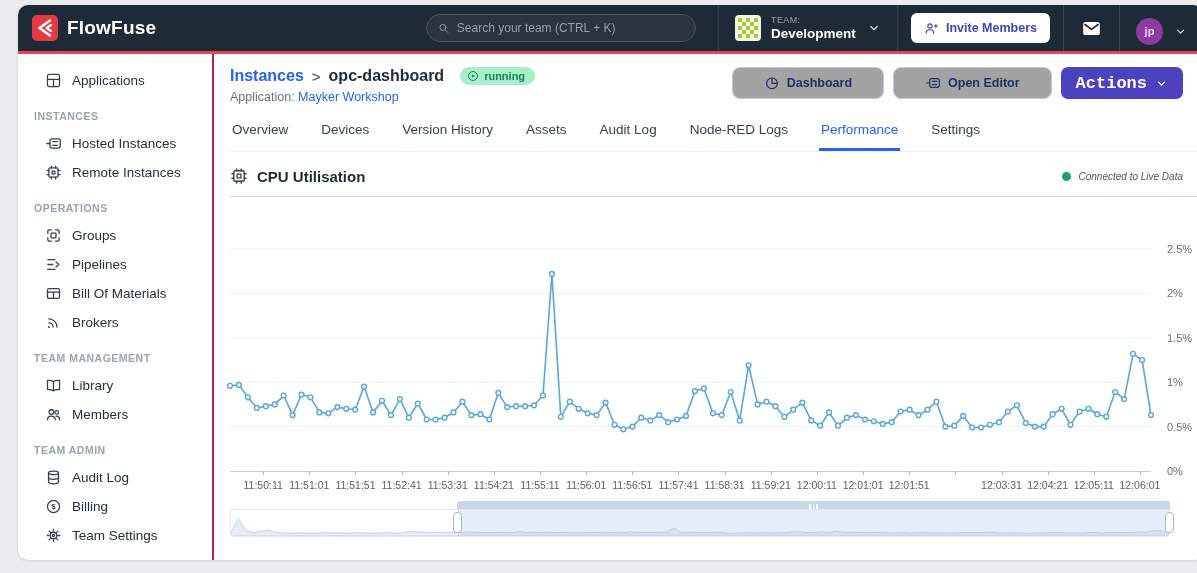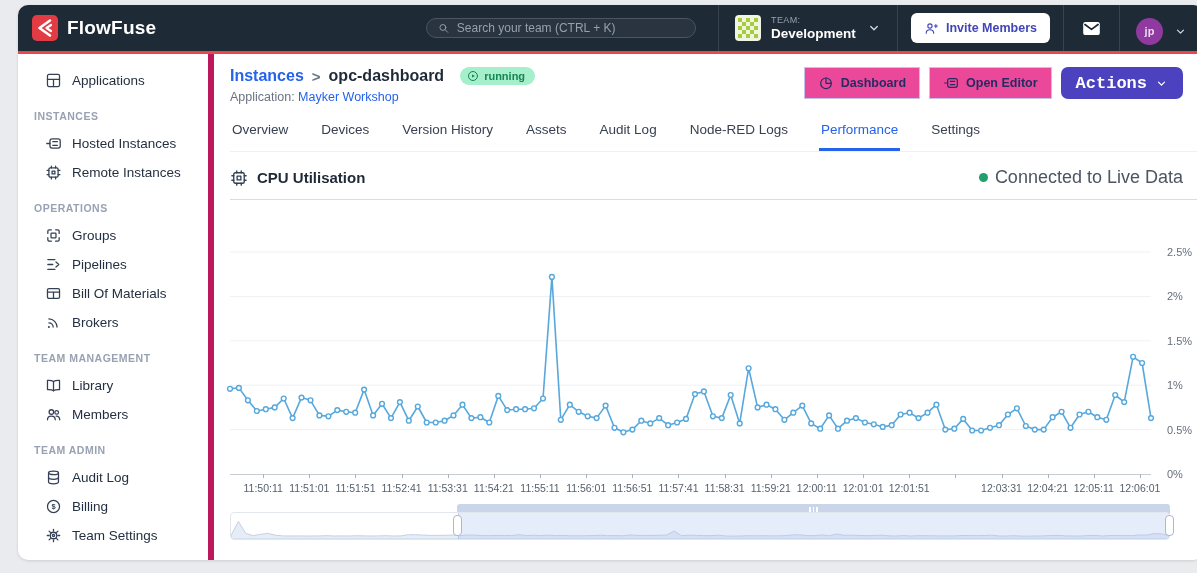--- a/index.html
+++ b/index.html
@@ -8,21 +8,21 @@
   .app { position:absolute; left:18px; top:5px; width:1185px; height:555px; background:#fff;
          border-radius:10px; overflow:hidden; box-shadow:0 1px 3px rgba(0,0,0,.12); }
 
   
   .navbar { height:46px; background:#1f2a37; display:flex; align-items:center; }
   .redline { height:3px; background:#e5484d; }
   .brand { display:flex; align-items:center; gap:9px; margin-left:14px; }
   .brand-logo { width:26px; height:26px; }
   .brand-name { color:#fff; font-size:19px; font-weight:700; letter-spacing:.2px; }
   .nav-right { margin-left:auto; display:flex; align-items:center; height:100%; }
-  .searchbox { width:270px; height:20px; background:#2a3440; border:1px solid #4a5462; border-radius:14px;
+  .searchbox { width:270px; height:28px; background:#2a3440; border:1px solid #4a5462; border-radius:14px;
                display:flex; align-items:center; gap:7px; padding:0 10px; margin-right:22px; }
   .searchbox .ic { width:14px; height:14px; color:#93a0ad; }
   .searchbox input { background:transparent; border:none; outline:none; color:#cfd6dd; font-size:12px; width:100%;
                      font-family:"Liberation Sans", sans-serif; }
   .searchbox input::placeholder { color:#93a0ad; }
   .nav-divider { width:1px; height:46px; background:#39434f; }
   .team { display:flex; align-items:center; gap:10px; padding:0 16px; min-width:178px; cursor:pointer; }
   .team-avatar { width:26px; height:26px; border-radius:4px; overflow:hidden; }
   .team-label { color:#97a1ad; font-size:9px; letter-spacing:.4px; }
   .team-name { color:#fff; font-size:13.5px; font-weight:600; margin-top:1px; }
@@ -33,58 +33,58 @@
   .invite-btn .ic { width:15px; height:15px; }
   .mail-wrap { padding:0 17px; display:flex; align-items:center; cursor:pointer; }
   .mail-wrap .ic { width:21px; height:21px; }
   .avatar-wrap { padding:0 16px; display:flex; align-items:center; gap:11px; cursor:pointer;margin-top:6px; }
   .user-avatar { width:27px; height:27px; border-radius:50%; background:#8e3a9e; color:#f0d8f6;
                  display:flex; align-items:center; justify-content:center; font-size:11px; font-weight:700; }
   .avatar-wrap .chev { width:13px; height:13px; color:#cfd6dd; }
 
   
   .frame { display:flex; height:506px; }
-  .sidebar { width:196px; border-right:6px solid #be185d; padding-top:12px; flex-shrink:0; }
+  .sidebar { width:196px; border-right:2px solid #be185d; padding-top:12px; flex-shrink:0; }
   .side-item { display:flex; align-items:center; gap:10px; padding:6px 8px 6px 27px; color:#243041;
                font-size:13.5px; cursor:pointer; }
   .side-item .ic { width:17px; height:17px; color:#344054; flex-shrink:0; }
   .side-header { padding:15px 8px 7px 16px; font-size:10.5px; font-weight:600; letter-spacing:.5px; color:#98a2b3; }
 
   .main { flex:1; padding-left:16px; position:relative; }
   .page-head { display:flex; justify-content:space-between; align-items:flex-start; padding:13px 20px 0 0; }
   .crumb-row { display:flex; align-items:center; gap:8px; }
   .crumb-link { color:#2563eb; font-size:16px; font-weight:700; cursor:pointer; }
   .crumb-sep { color:#6b7280; font-size:15px; font-weight:700; }
   .crumb-current { color:#1f2937; font-size:16px; font-weight:700; }
   .badge { display:inline-flex; align-items:center; gap:5px; background:#a5efcb; color:#178555;
            border-radius:999px; font-size:11px; font-weight:600; padding:3px 10px 3px 7px; margin-left:8px; }
   .badge .ic { width:12px; height:12px; }
   .app-row { margin-top:5px; font-size:12.5px; }
   .app-row .lbl { color:#6b7280; }
   .app-row .lnk { color:#2563eb; cursor:pointer; }
   .head-actions { display:flex; gap:9px; }
-  .btn-outline { display:flex; align-items:center; gap:7px; background:#ec4899; border:1px solid #c3c3ee;
-                 color:#252c63; font-weight:700; font-size:12.5px; border-radius:0; height:32px; padding:0 13px; cursor:pointer;
+  .btn-outline { display:flex; align-items:center; gap:7px; background:#a3a3a3; border:1px solid #c3c3ee;
+                 color:#252c63; font-weight:700; font-size:12.5px; border-radius:8px; height:32px; padding:0 31px; cursor:pointer;
                  font-family:"Liberation Sans", sans-serif; }
   .btn-outline .ic { width:16px; height:16px; }
   .btn-solid { display:flex; align-items:center; gap:8px; background:#4c41bf; border:none; color:#fff;
                font-weight:700; font-size:17px; border-radius:7px; height:32px; padding:0 15px; cursor:pointer;
                font-family:Liberation Mono, monospace; }
   .btn-solid .chev { width:13px; height:13px; }
 
   .tabs { display:flex; gap:29px; margin-top:14px; border-bottom:1px solid #eef0f3; padding-right:20px; }
   .tab { font-size:13.5px; color:#374151; padding:4px 2px 11px; cursor:pointer; border-bottom:3px solid transparent; }
   .tab.active { color:#2563eb; border-bottom-color:#2563eb; font-weight:400; }
 
   .panel-head { display:flex; align-items:center; margin-top:15px; padding-right:20px; padding-bottom:11px;
                 border-bottom:1px solid #d9dce1; }
   .panel-title-wrap { display:flex; align-items:center; gap:9px; }
   .panel-title-wrap .ic { width:18px; height:18px; color:#344054; }
   .panel-title { font-size:15px; font-weight:700; color:#1f2937; }
-  .live-status { margin-left:auto; display:flex; align-items:center; gap:7px; font-size:18px; color:#4b5563; }
+  .live-status { margin-left:auto; display:flex; align-items:center; gap:7px; font-size:10px; color:#4b5563;font-style:italic; }
   .live-dot { width:9px; height:9px; border-radius:50%; background:#22a06b; }
 
   
   .plot-wrap { position:relative; margin-top:17px; }
   .plot { position:relative; width:921px; height:257px; }
   .plot svg { position:absolute; inset:0; overflow:visible; }
   .ylabels { position:absolute; left:929px; top:0; width:54px; height:257px; }
   .ylabel { position:absolute; font-size:11px; color:#666f7a; white-space:nowrap; }
   .xaxis { position:relative; width:921px; height:22px; border-top:1px solid #c8cdd5; }
   .xtick { position:absolute; top:-1px; width:1px; height:4px; background:#a9b1ba; }

